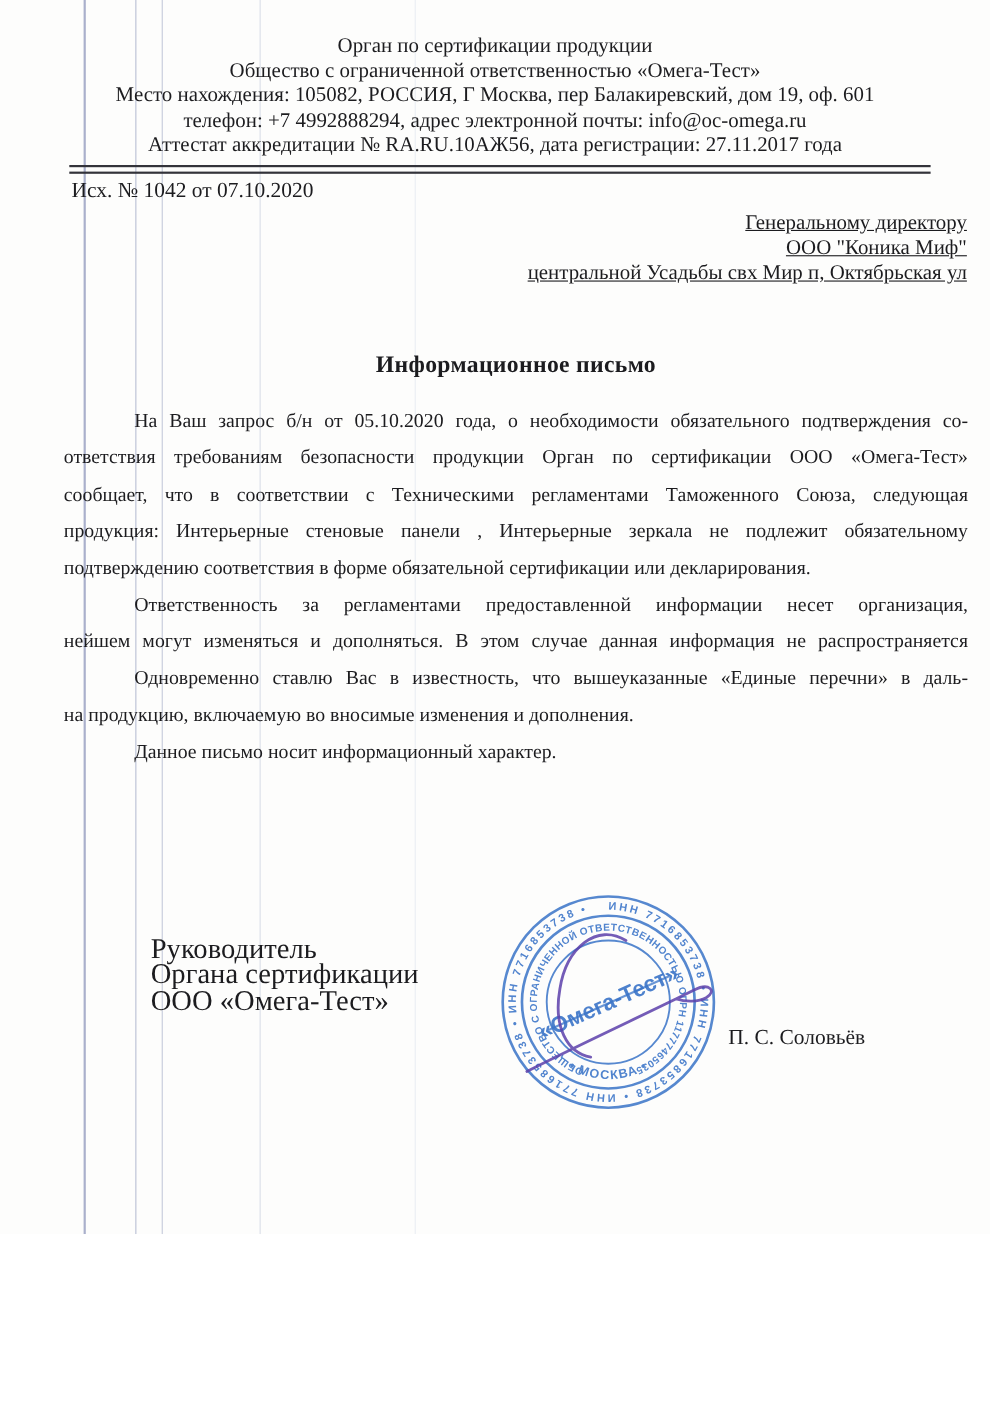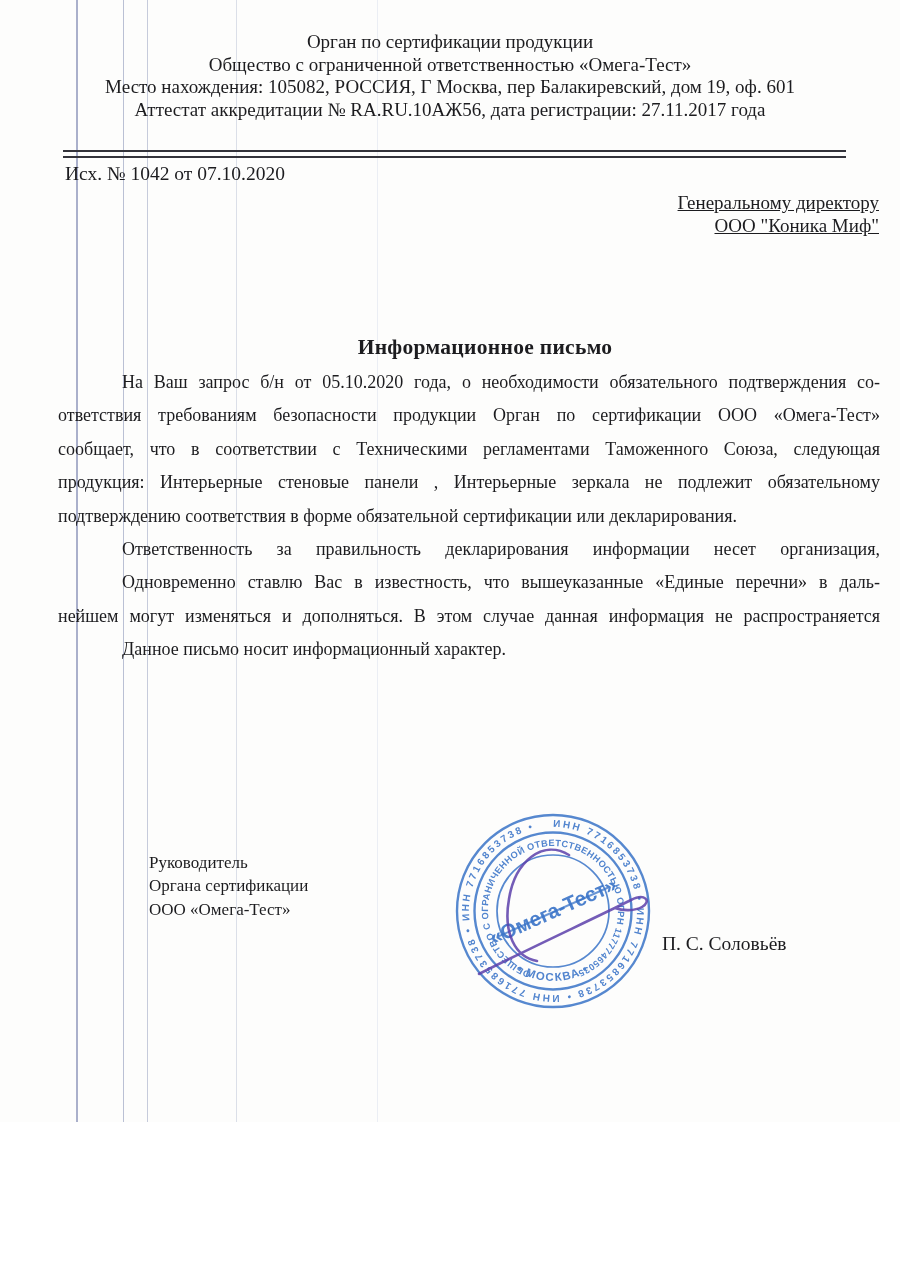--- a/index.html
+++ b/index.html
@@ -16,74 +16,77 @@
   .sl4{left:236px;background:#ccd1e0;opacity:.7;}
   .sl5{left:377px;background:#e0e4ee;opacity:.6;}
 
   .letterhead{position:absolute;top:31px;left:0;right:0;text-align:center;
     font-size:19px;line-height:22.6px;white-space:nowrap;}
   .rule{position:absolute;top:150px;left:63px;width:783px;height:4px;
     border-top:2px solid #33333a;border-bottom:2px solid #33333a;}
   .ref{position:absolute;top:163px;left:65px;font-size:19.5px;}
   .addressee{position:absolute;top:191px;right:21px;text-align:right;
     font-size:19px;line-height:23.2px;white-space:nowrap;text-decoration:underline;}
-  .title{position:absolute;top:319px;left:58px;width:822px;margin:16px;
+  .title{position:absolute;top:319px;left:58px;width:822px;margin:0;
     text-align:center;font-size:21.5px;font-weight:bold;letter-spacing:.3px;}
   .body{position:absolute;top:366px;left:58px;width:822px;font-size:18px;}
   .line{line-height:33.4px;text-align:justify;text-align-last:justify;font-family:Liberation Serif, serif;}
   .line.first{text-indent:64px;}
   .line.last{text-align-last:left;}
-  .sig-role{position:absolute;top:851px;left:137px;font-size:17px;line-height:23.4px;margin-left:12px;}
+  .sig-role{position:absolute;top:851px;left:137px;font-size:26px;line-height:23.4px;}
   .sig-name{position:absolute;top:889px;left:662px;font-size:19.5px;margin-top:44px;}
   .stamp{position:absolute;left:453px;top:811px;width:200px;height:200px;}
   .stamp svg{overflow:visible;}
 </style>
 </head>
 <body>
 
 <div class="page">
 
   <div class="scanline sl1"></div>
   <div class="scanline sl2"></div>
   <div class="scanline sl3"></div>
   <div class="scanline sl4"></div>
   <div class="scanline sl5"></div>
 
   <header class="letterhead">
       <div class="lh-line">Орган по сертификации продукции</div>
       <div class="lh-line">Общество с ограниченной ответственностью «Омега-Тест»</div>
       <div class="lh-line">Место нахождения: 105082, РОССИЯ, Г Москва, пер Балакиревский, дом 19, оф. 601</div>
+      <div class="lh-line">телефон: +7 4992888294, адрес электронной почты: info@oc-omega.ru</div>
       <div class="lh-line">Аттестат аккредитации № RA.RU.10АЖ56, дата регистрации: 27.11.2017 года</div>
     </header>
 
   <div class="rule"></div>
 
   <div class="ref">Исх. № 1042 от 07.10.2020</div>
 
   <div class="addressee">
       <div class="addr-line">Генеральному директору</div>
       <div class="addr-line">ООО "Коника Миф"</div>
+      <div class="addr-line">центральной Усадьбы свх Мир п, Октябрьская ул</div>
     </div>
 
   <h1 class="title">Информационное письмо</h1>
 
   <div class="body">
       <div class="para">
         <div class="line first">На Ваш запрос б/н от 05.10.2020 года, о необходимости обязательного подтверждения со-</div>
         <div class="line">ответствия требованиям безопасности продукции Орган по сертификации ООО «Омега-Тест»</div>
         <div class="line">сообщает, что в соответствии с Техническими регламентами Таможенного Союза, следующая</div>
         <div class="line">продукция: Интерьерные стеновые панели , Интерьерные зеркала не подлежит обязательному</div>
         <div class="line last">подтверждению соответствия в форме обязательной сертификации или декларирования.</div>
       </div>
       <div class="para">
-        <div class="line first">Ответственность за правильность декларирования информации несет организация,</div>
+        <div class="line first">Ответственность за регламентами предоставленной информации несет организация,</div>
       </div>
       <div class="para">
+        <div class="line">нейшем могут изменяться и дополняться. В этом случае данная информация не распространяется</div>
         <div class="line first">Одновременно ставлю Вас в известность, что вышеуказанные «Единые перечни» в даль-</div>
-        <div class="line">нейшем могут изменяться и дополняться. В этом случае данная информация не распространяется</div>
+        <div class="line last">на продукцию, включаемую во вносимые изменения и дополнения.</div>
       </div>
       <div class="para">
         <div class="line first last">Данное письмо носит информационный характер.</div>
       </div>
     </div>
 
   <div class="sig-role">
       <div class="role-line">Руководитель</div>
       <div class="role-line">Органа сертификации</div>
       <div class="role-line">ООО «Омега-Тест»</div>

